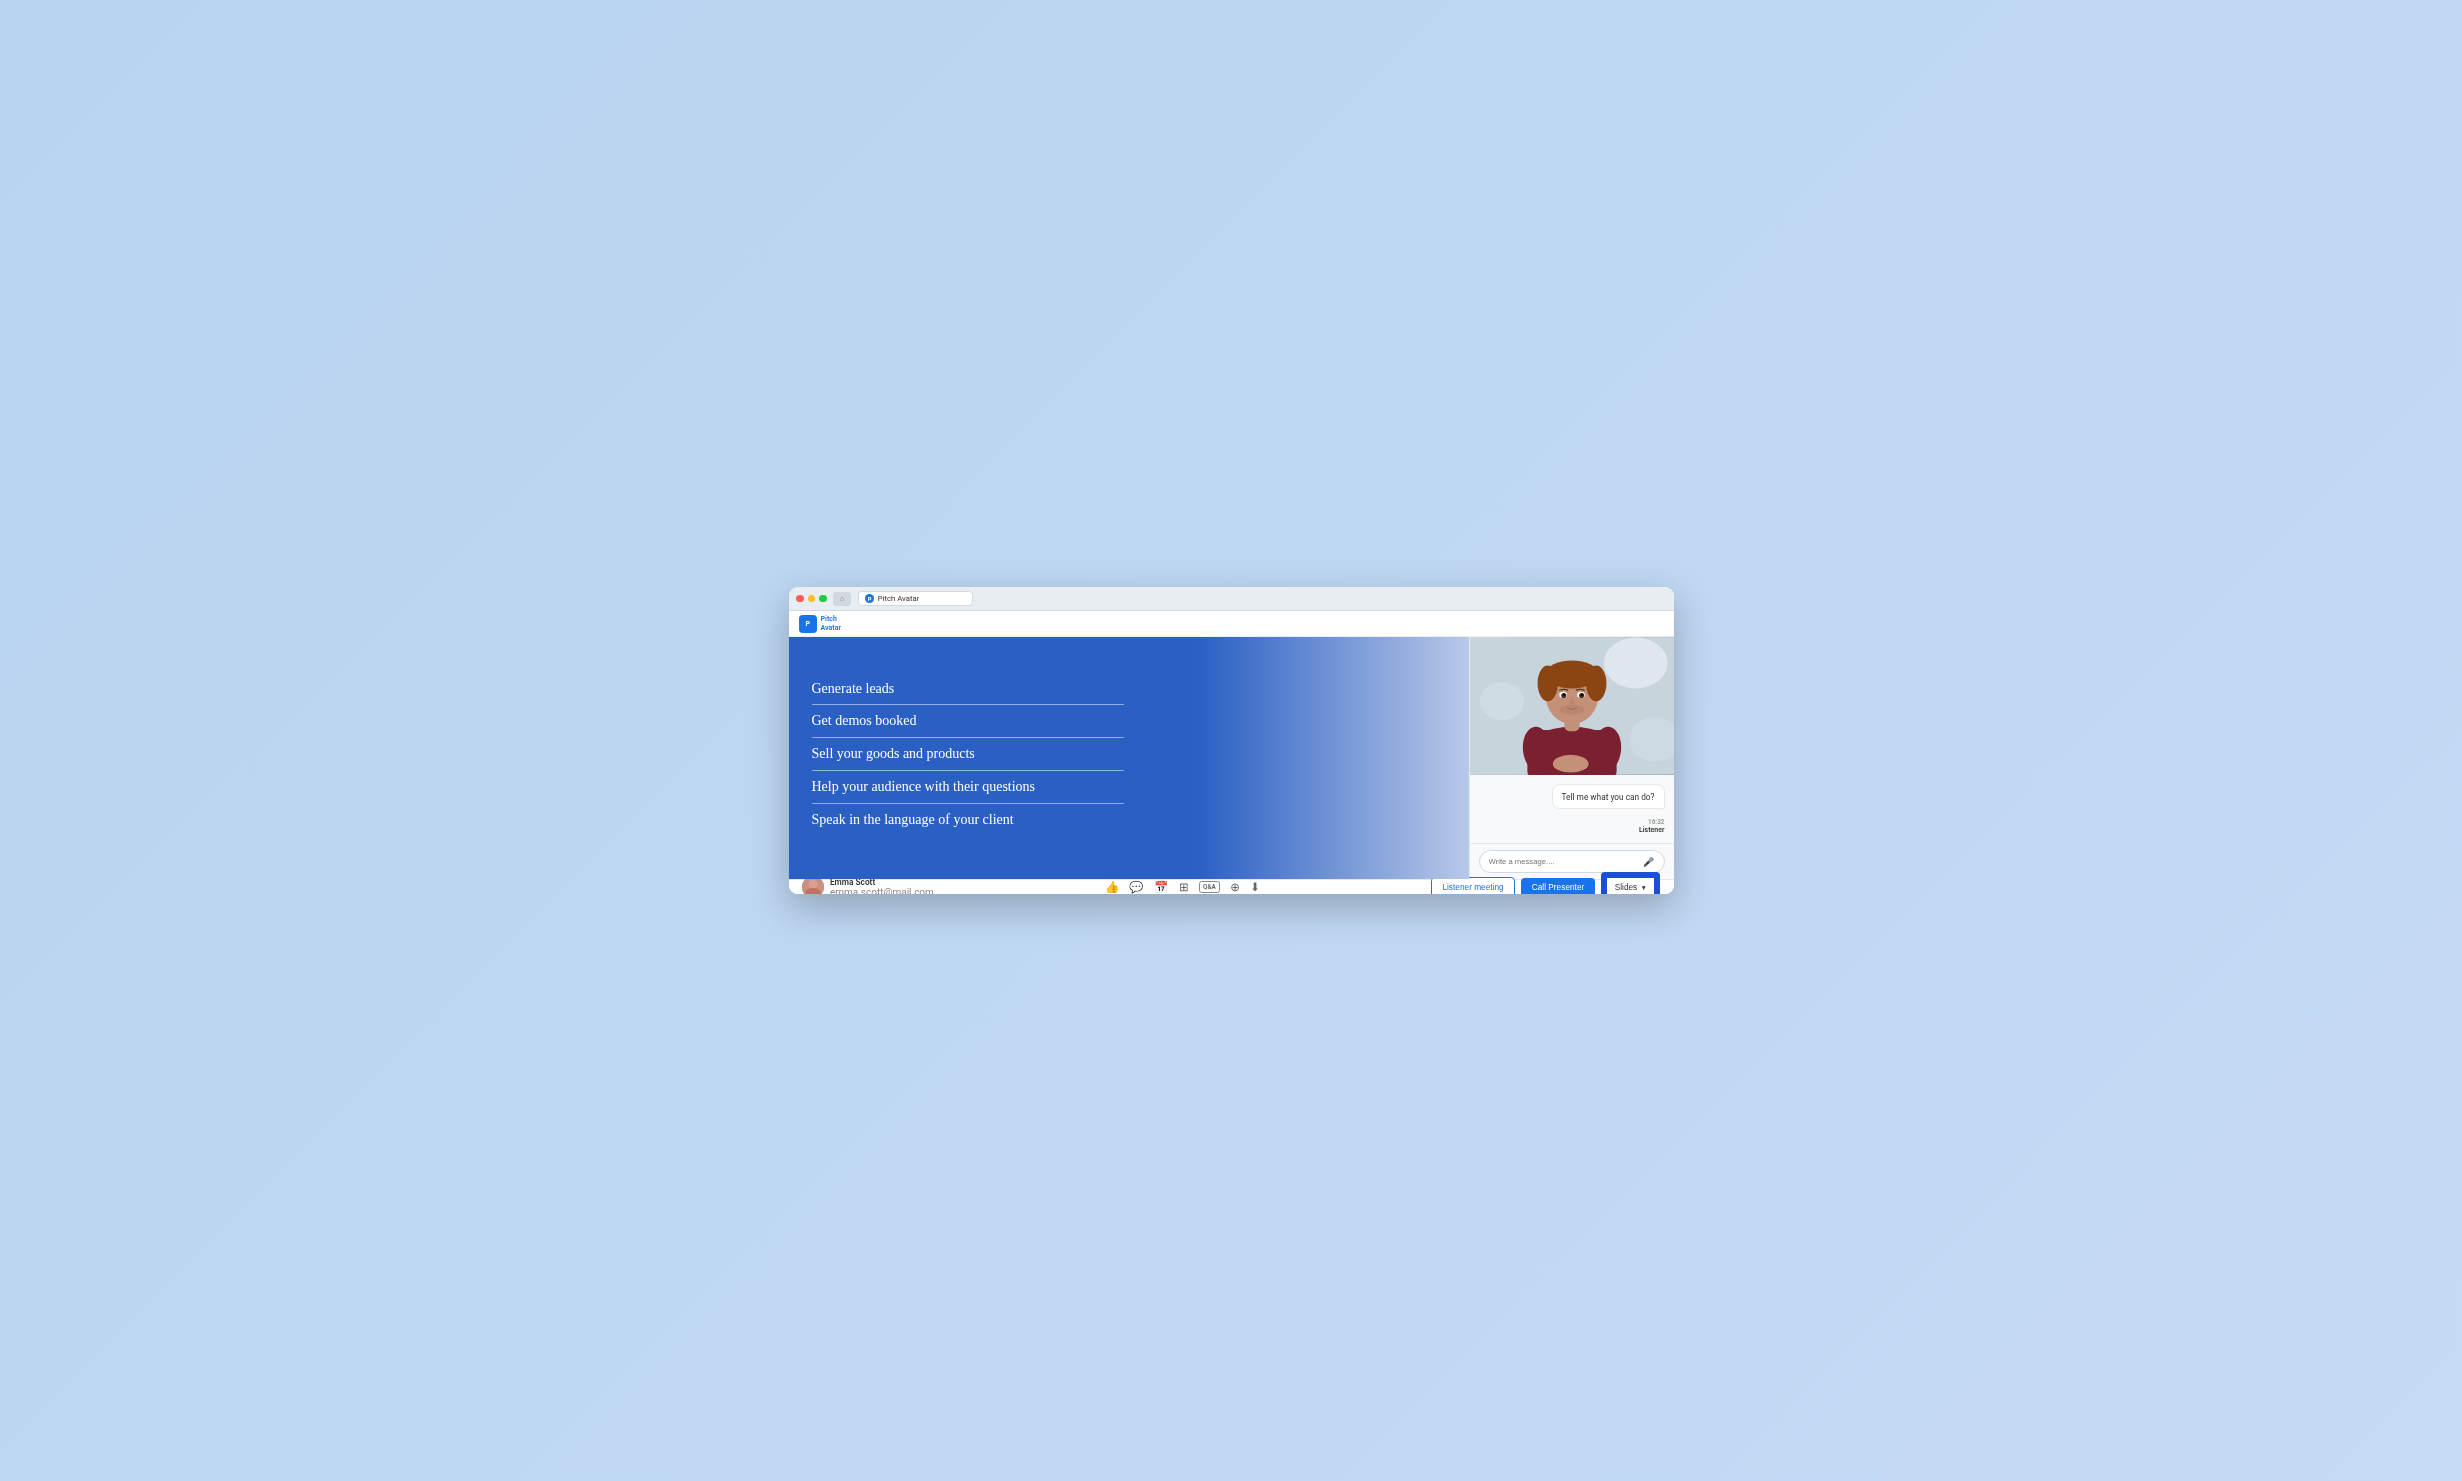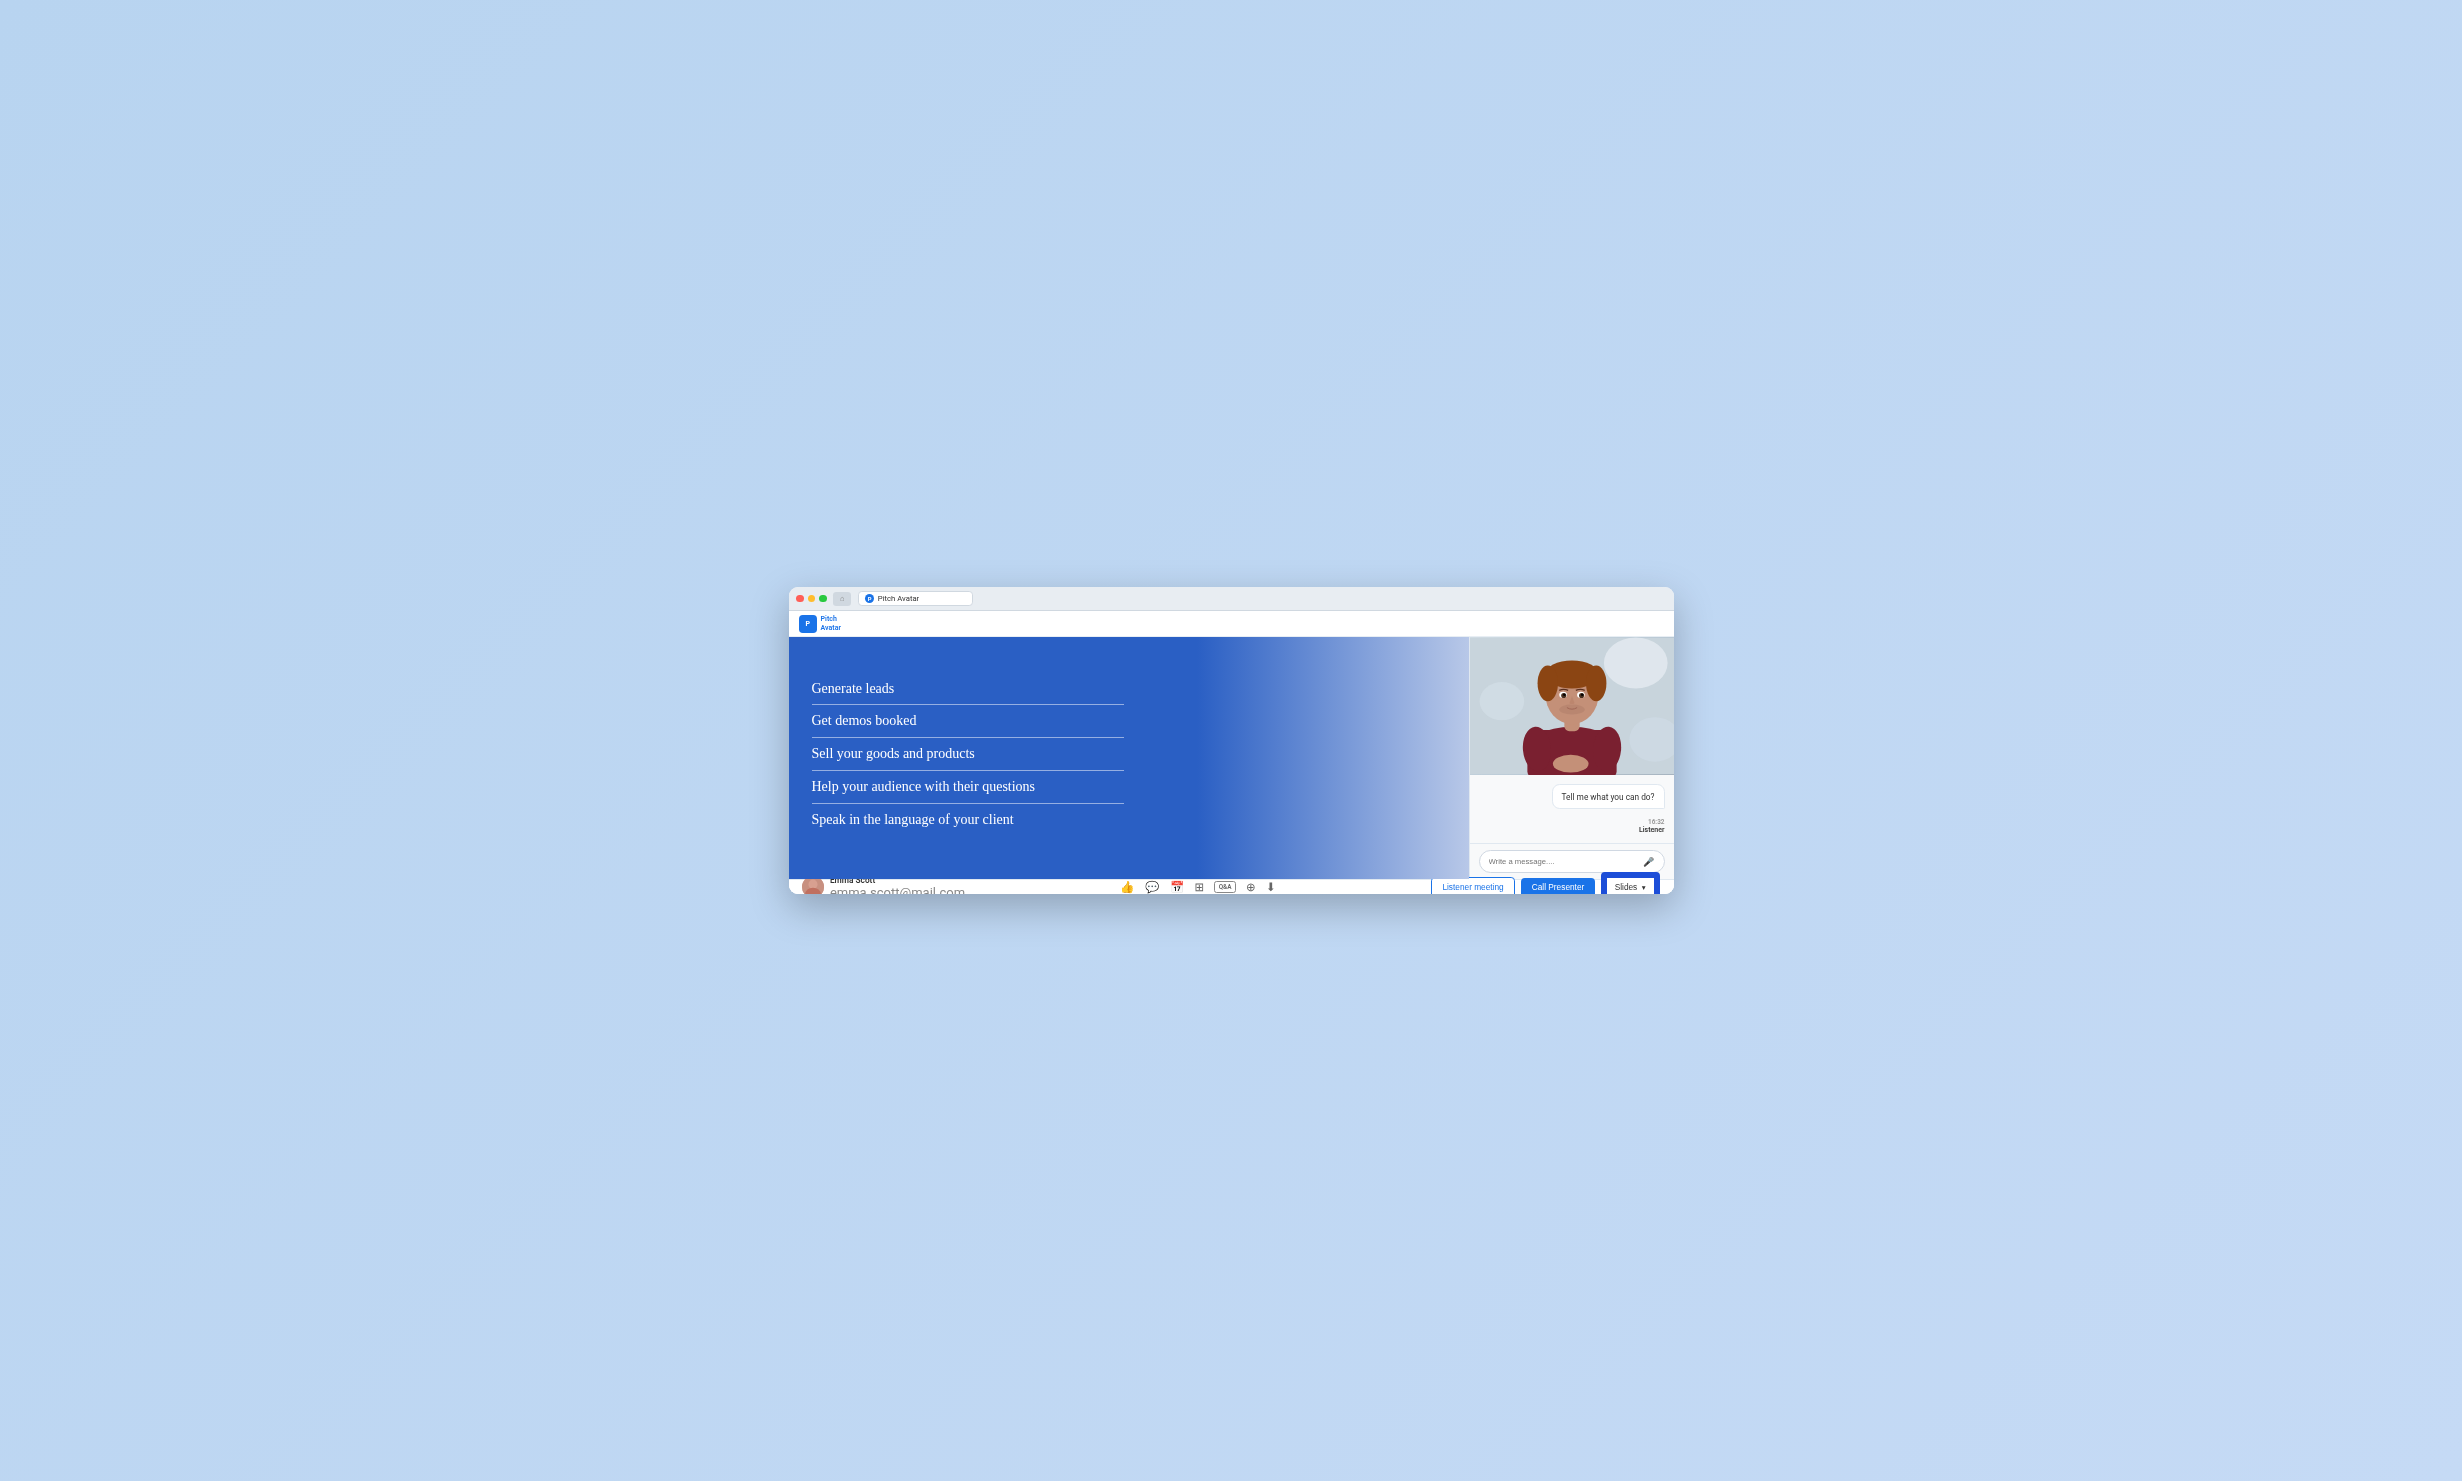--- a/index.html
+++ b/index.html
@@ -395,21 +395,21 @@
       flex-direction: column;
     }
 
     .user-name {
       font-size: 8.3px;
       font-weight: 600;
       color: #333;
     }
 
     .user-email {
-      font-size: 13px;
+      font-size: 10px;
       color: #888;
     }
 
     .bottom-actions {
       display: flex;
       align-items: center;
       gap: 10.3px;
     }
 
     .action-icon {

